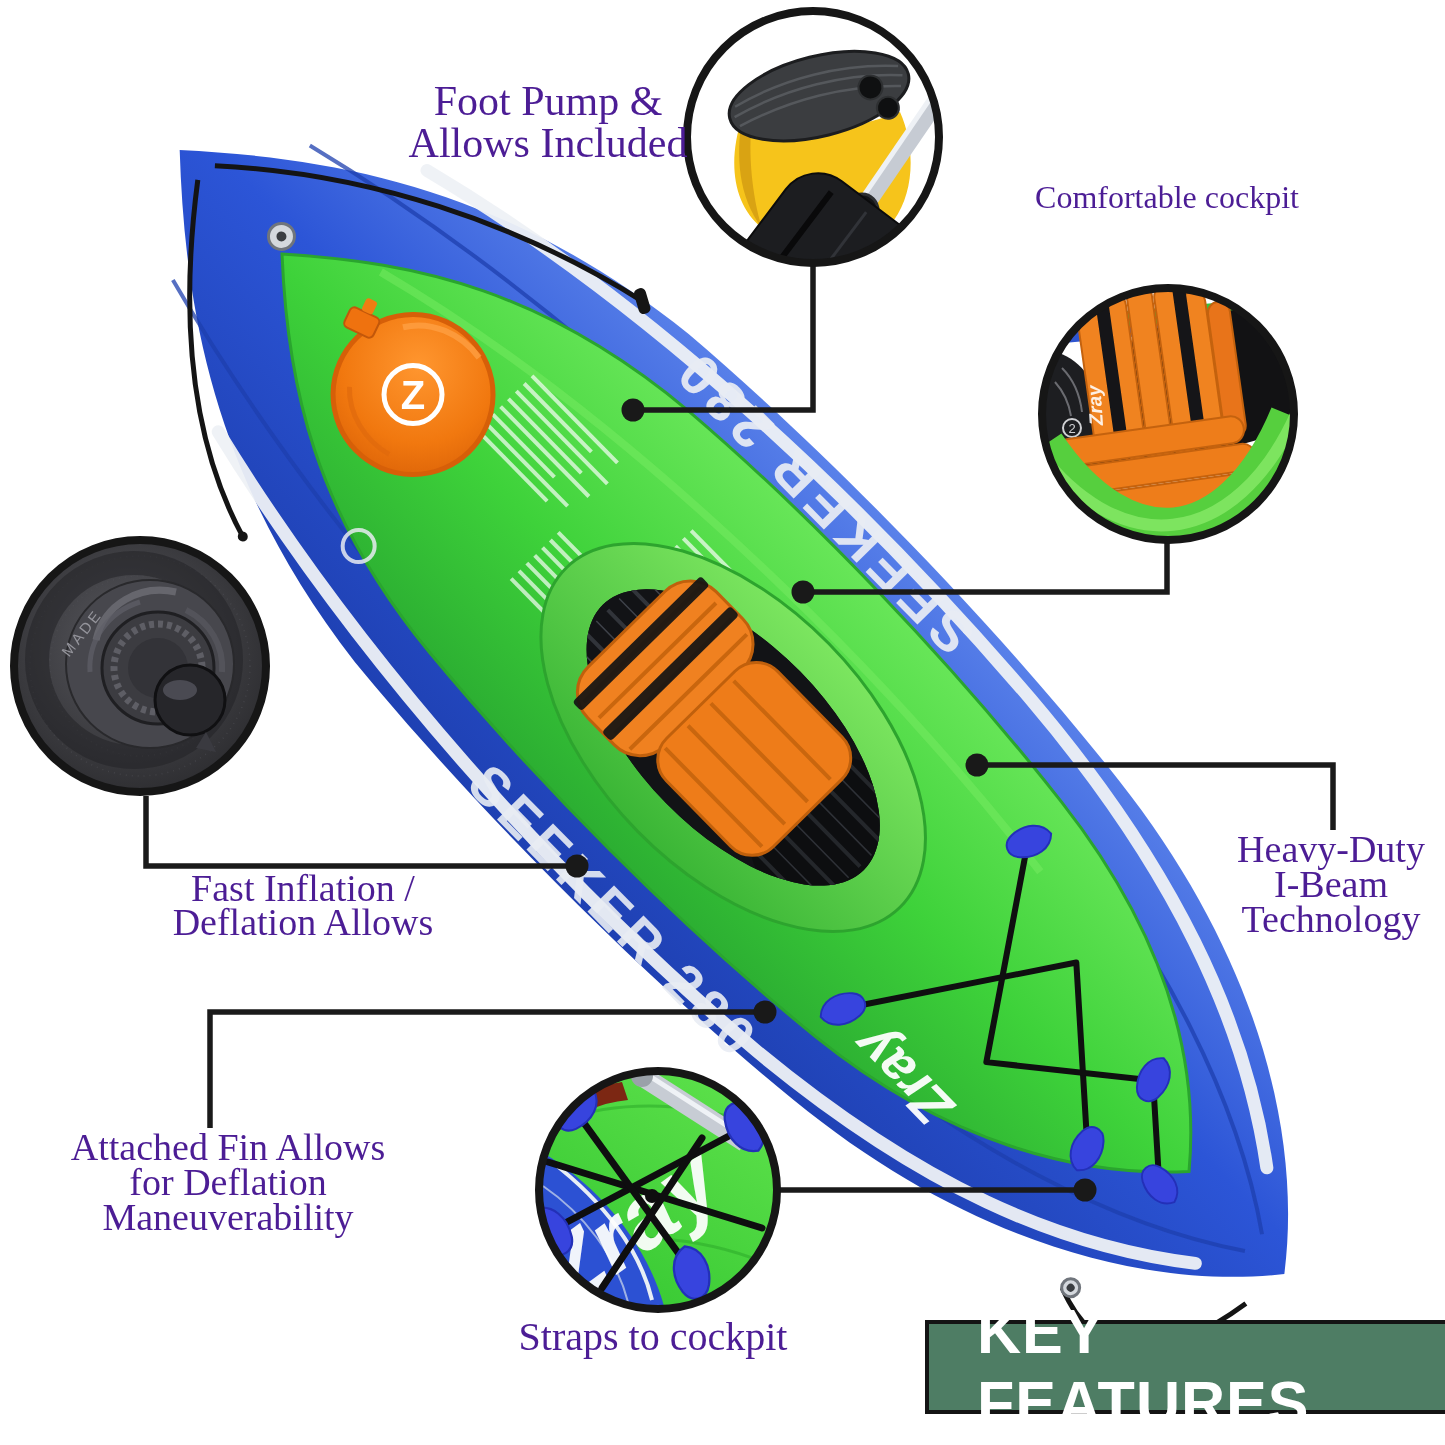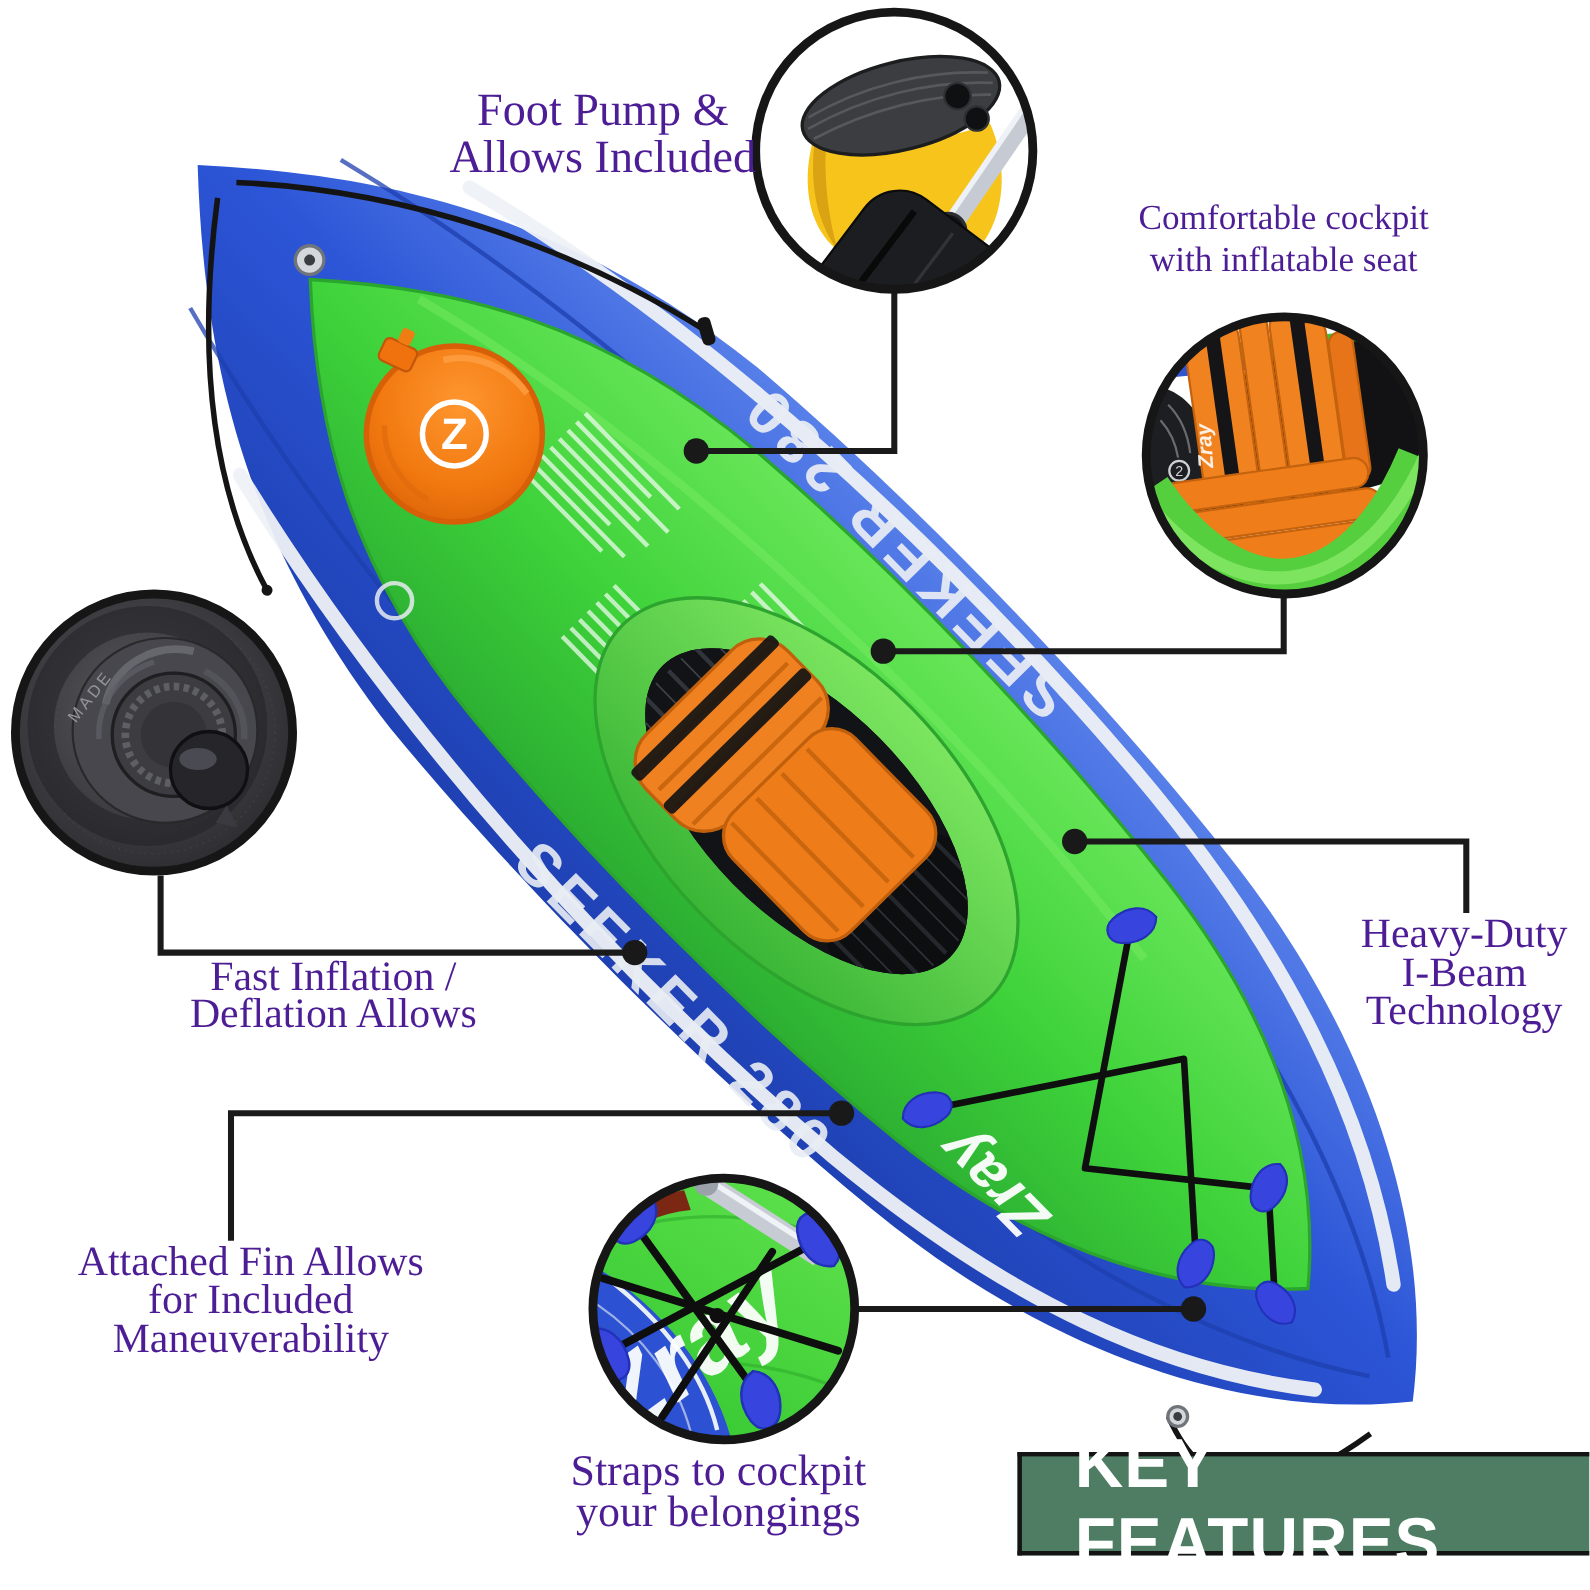--- a/index.html
+++ b/index.html
@@ -304,42 +304,40 @@
 </g>
 </svg>
 
 <div class="callout-label" style="left:548px;top:80px;font-size:42px;line-height:42px;">
   <div>Foot Pump &amp;</div>
   <div>Allows Included</div>
 </div>
 
 <div class="callout-label" style="left:1167px;top:178px;font-size:32px;line-height:38px;">
   <div>Comfortable cockpit</div>
-  <div>with inflatable seat</div>
 </div>
 
 <div class="callout-label" style="left:1331px;top:832px;font-size:38px;line-height:35px;text-align:center;">
   <div>Heavy-Duty</div>
   <div>I-Beam</div>
   <div>Technology</div>
 </div>
 
 <div class="callout-label" style="left:303px;top:871px;font-size:38px;line-height:34px;">
   <div>Fast Inflation /</div>
   <div>Deflation Allows</div>
 </div>
 
 <div class="callout-label" style="left:228px;top:1130px;font-size:38px;line-height:35px;">
   <div>Attached Fin Allows</div>
-  <div>for Included</div>
+  <div>for Deflation</div>
   <div>Maneuverability</div>
 </div>
 
 <div class="callout-label" style="left:653px;top:1318px;font-size:40px;line-height:37px;">
   <div>Straps to cockpit</div>
-  <div>your belongings</div>
 </div>
 
 <div class="banner">
   <span>KEY FEATURES</span>
 </div>
 
 </div>
 
 </body></html>

